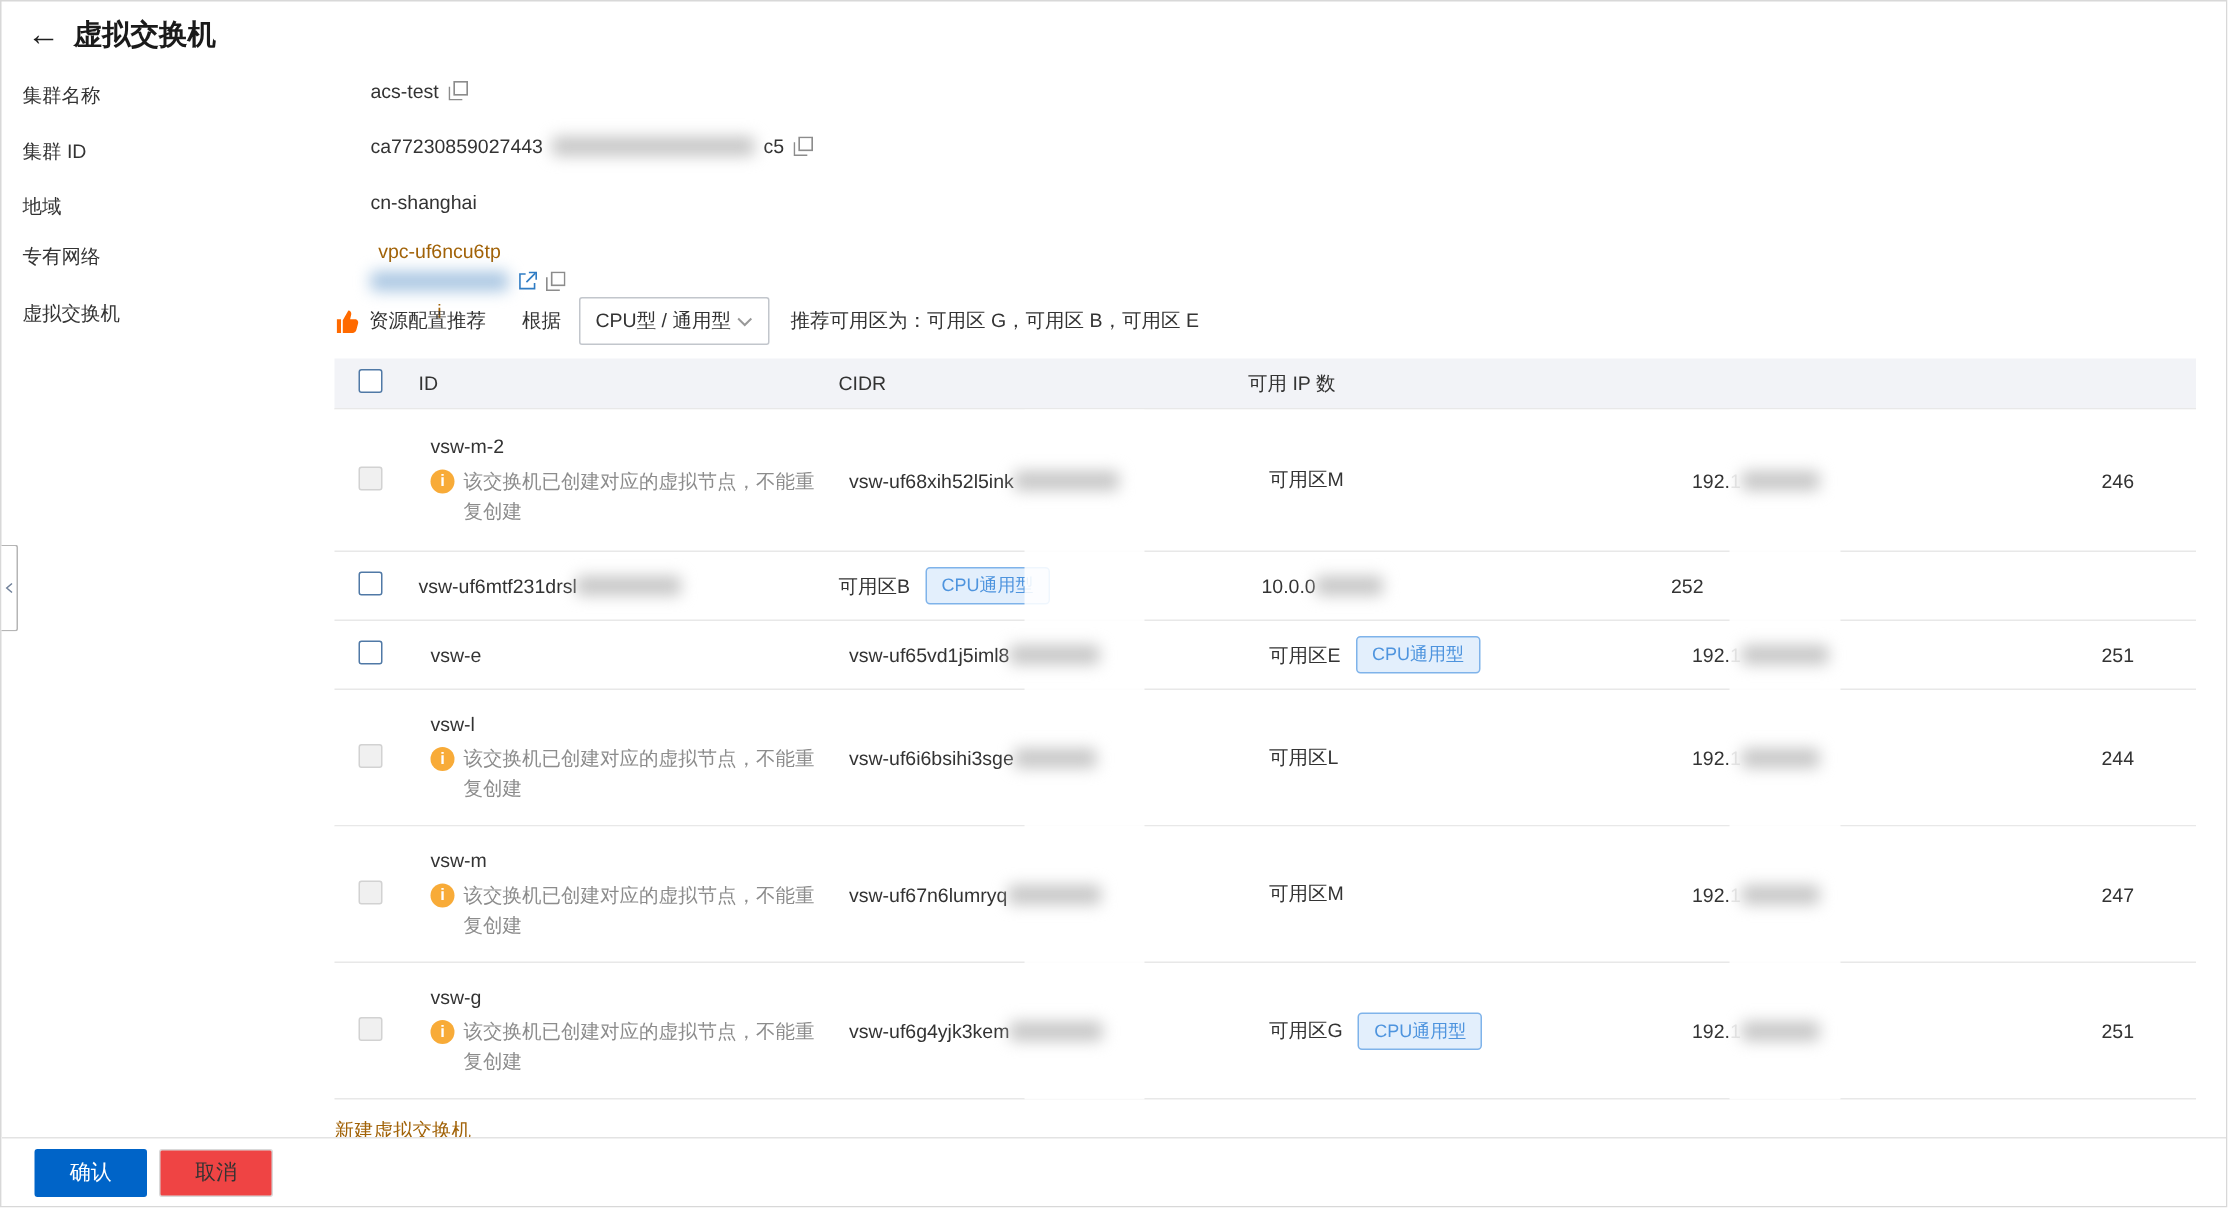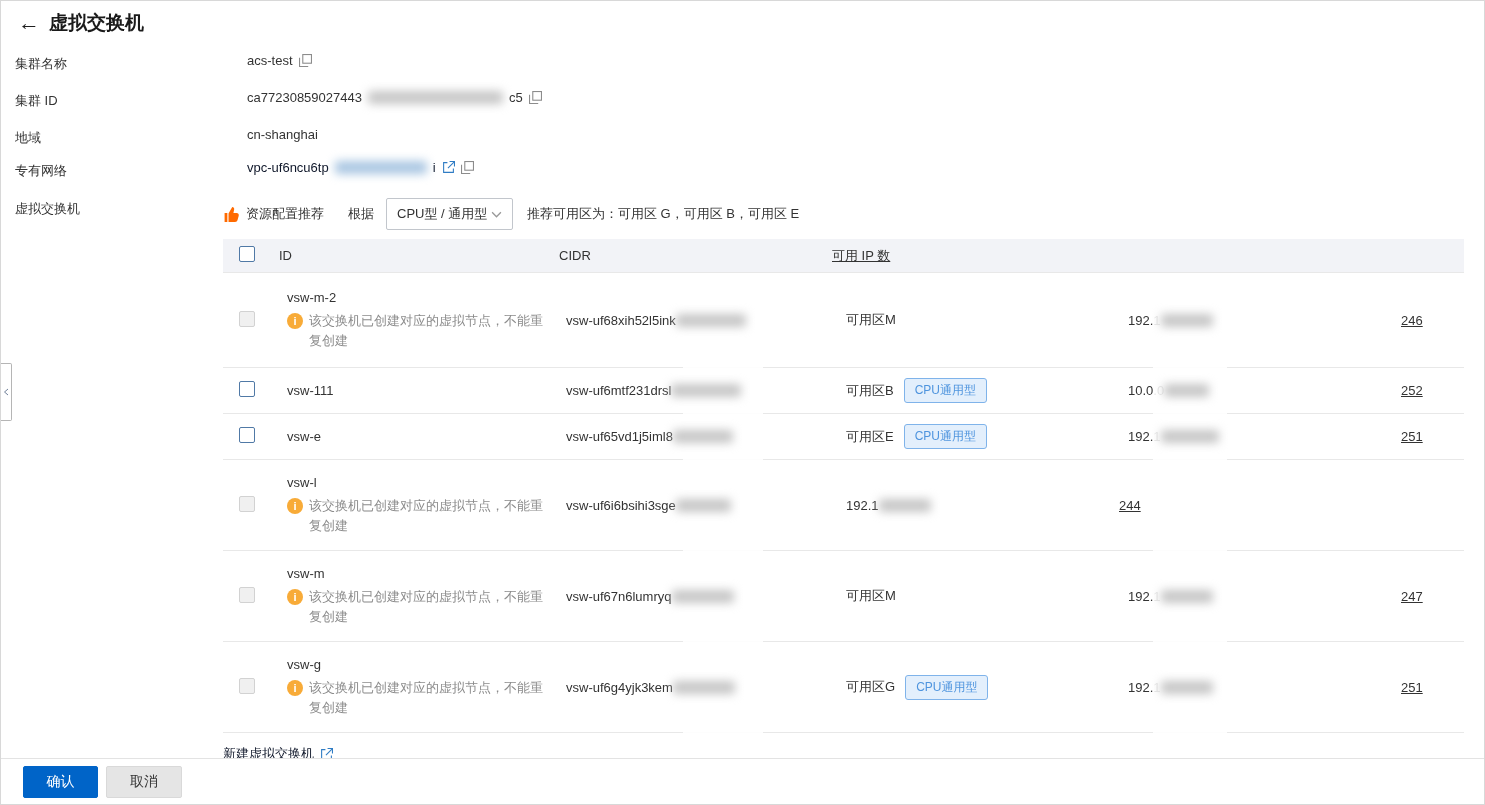--- a/index.html
+++ b/index.html
@@ -10,21 +10,21 @@
 
   
   .back { position:absolute; left:17px; top:8px; font-size:22px; font-weight:bold;
           color:#1f1f1f; cursor:pointer; line-height:28px; }
   .title { position:absolute; left:48px; top:9px; font-size:19px; font-weight:600; color:#1a1a1a; }
 
   
   .flabel { position:absolute; left:14px; font-size:13px; color:#333; }
   .fvalue { position:absolute; left:222px; font-size:13px; color:#333;
             display:flex; align-items:center; gap:6px;margin-left:24px; }
-  .link { color:#0f172a; text-decoration:none; cursor:pointer; display:inline-flex; align-items:center; gap:6px; }
+  .link { color:#a16207; text-decoration:none; cursor:pointer; display:inline-flex; align-items:center; gap:6px;flex-direction:column; }
 
   .blob { display:inline-block; height:13px; border-radius:3px; background:#c6c6c6;
           filter:blur(5px); vertical-align:-2px; position:relative; z-index:3; }
   .blob.blue { background:#a9c6e2; }
 
   .icon-btn { display:inline-flex; cursor:pointer; }
 
   
   .reco { position:absolute; left:222px; top:197px; height:32px; display:flex; align-items:center; font-size:13px; }
   .reco .feat { margin:0 24px 0 6px; color:#333; }
@@ -36,21 +36,21 @@
   
   .table { position:absolute; left:222px; top:238px; width:1241px; font-size:13px; }
   .thead { height:34px; background:#f2f3f7; display:flex; align-items:center; border-bottom:1px solid #e8e8e8; }
   .trow { display:flex; align-items:center; border-bottom:1px solid #e8e8e8; background:#fff; }
   .trow.xtall { height:95px; } .trow.tall { height:91px; } .trow.short { height:46px; }
   .c-check { width:56px; padding-left:16px; }
   .c-name  { width:287px; padding-left:8px; align-self:stretch; display:flex; flex-direction:column; justify-content:center; }
   .c-id    { width:280px; }
   .c-zone  { width:282px; display:flex; align-items:center; }
   .c-cidr  { width:273px; }
-  .c-ip    { flex:1;text-decoration:underline; }
+  .c-ip    { flex:1; }
   .vsw-name { margin-bottom:6px; }
   .trow.short .vsw-name { margin-bottom:0; }
   .warning { display:flex; align-items:flex-start; color:#8c8c8c; line-height:20px; }
   .warning .txt { width:236px; }
   .info-icon { width:16px; height:16px; border-radius:50%; background:#f8ab38; color:#fff;
                font-size:11px; font-weight:bold; display:inline-flex; align-items:center;
                justify-content:center; margin-right:6px; flex:none; margin-top:2px; font-style:normal; }
   .info-icon::before { content:"i"; }
   .checkbox { width:16px; height:16px; border:1px solid #5079a6; border-radius:2px; background:#fff;
               display:inline-block; cursor:pointer; }
@@ -62,21 +62,21 @@
   .band2 { left:930px; width:74px; }
 
   
   .create-link { position:absolute; left:222px; top:744px; font-size:13px; z-index:1; }
 
   
   .footer { position:absolute; left:0; right:0; bottom:0; height:46px; background:#fff;
             border-top:1px solid #e3e3e3; display:flex; align-items:center; padding-left:22px; z-index:5; }
   .btn { height:32px; font-size:14px; border-radius:2px; cursor:pointer; font-family:inherit; }
   .btn-primary { width:75px; background:#0064c8; border:1px solid #0064c8; color:#fff; }
-  .btn-default { width:76px; background:#e5e5e5; border:1px solid #d9d9d9; color:#333; margin-left:8px; }
+  .btn-default { width:76px; background:#ef4444; border:1px solid #d9d9d9; color:#333; margin-left:8px; }
 
   
   .collapse-handle { position:absolute; left:-1px; top:362px; width:12px; height:58px; background:#fff;
                      border:1px solid #b5b5b5; border-left:none; border-radius:0 2px 2px 0;
                      display:flex; align-items:center; justify-content:center; cursor:pointer; z-index:4; }
 </style>
 </head>
 <body>
 
 <div class="page">
@@ -179,24 +179,20 @@
       <div class="c-id"><span>vsw-uf68xih52l5ink</span><span class="blob" style="width:70px"></span></div>
       <div class="c-zone">
           <span>可用区M</span>
         </div>
       <div class="c-cidr"><span>192.1</span><span class="blob" style="width:52px"></span></div>
       <div class="c-ip">246</div>
     </div>
 
     <div class="trow short">
       <div class="c-check"><span class="checkbox"></span></div>
-      <div class="c-name">
-        <div class="vsw-name">vsw-111</div>
-
-      </div>
       <div class="c-id"><span>vsw-uf6mtf231drsl</span><span class="blob" style="width:70px"></span></div>
       <div class="c-zone">
           <span>可用区B</span>
           <span class="badge">CPU通用型</span>
         </div>
       <div class="c-cidr"><span>10.0.0</span><span class="blob" style="width:45px"></span></div>
       <div class="c-ip">252</div>
     </div>
 
     <div class="trow short">
@@ -217,20 +213,23 @@
     <div class="trow tall">
       <div class="c-check"><span class="checkbox disabled"></span></div>
       <div class="c-name">
         <div class="vsw-name">vsw-l</div>
         <div class="warning">
           <span class="info-icon"></span>
           <span class="txt">该交换机已创建对应的虚拟节点，不能重复创建</span>
         </div>
       </div>
       <div class="c-id"><span>vsw-uf6i6bsihi3sge</span><span class="blob" style="width:55px"></span></div>
+      <div class="c-zone">
+          <span>可用区L</span>
+        </div>
       <div class="c-cidr"><span>192.1</span><span class="blob" style="width:52px"></span></div>
       <div class="c-ip">244</div>
     </div>
 
     <div class="trow tall">
       <div class="c-check"><span class="checkbox disabled"></span></div>
       <div class="c-name">
         <div class="vsw-name">vsw-m</div>
         <div class="warning">
           <span class="info-icon"></span>

